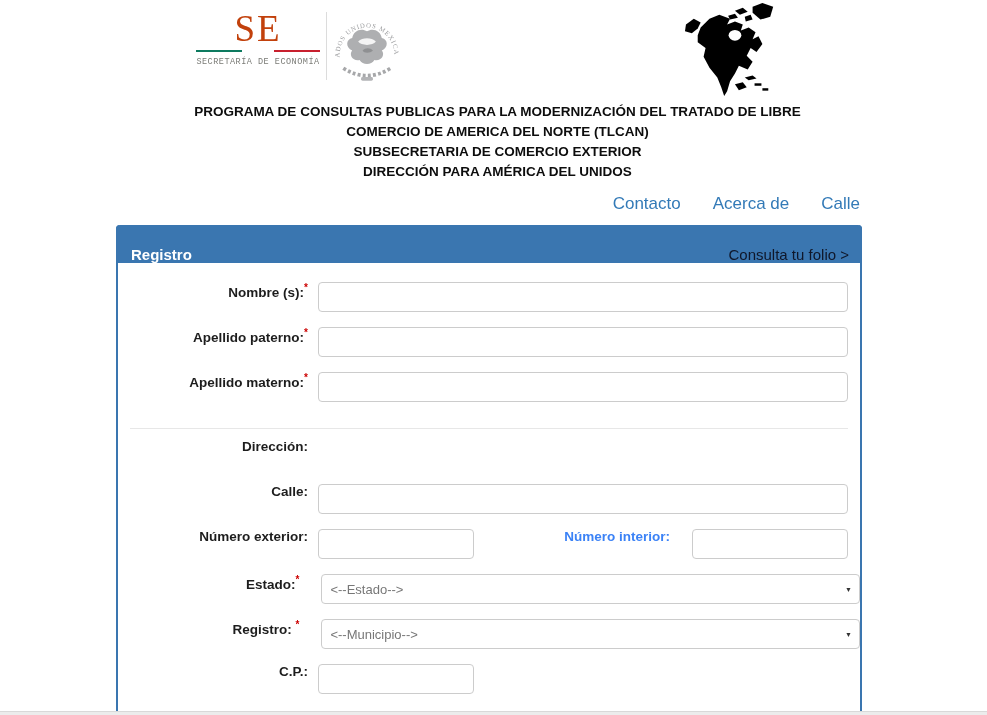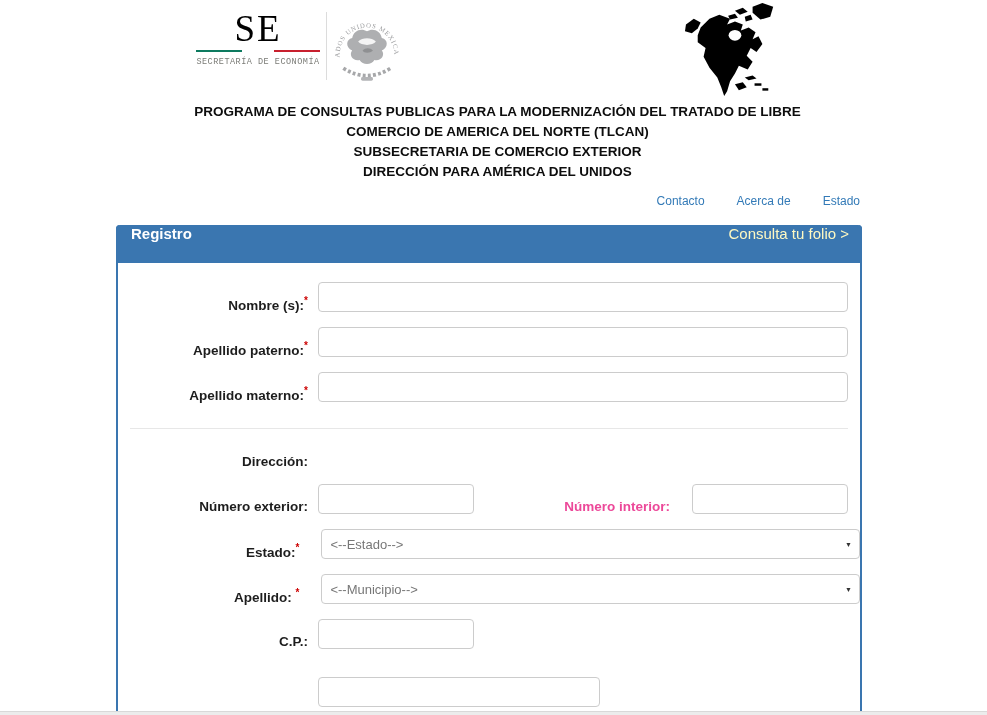--- a/index.html
+++ b/index.html
@@ -2,52 +2,52 @@
 <html><head>
 <meta charset="utf-8">
 <style>
   * { margin:0; padding:0; box-sizing:border-box; }
   html,body { background:#fff; }
   body { font-family:"Liberation Sans",sans-serif; }
   .page { position:relative; width:987px; height:715px; background:#fff; overflow:hidden; margin:0 auto; }
 
   
   .se-logo { position:absolute; left:196px; top:10px; width:124px; text-align:center; }
-  .se-monogram { font-family:"Liberation Serif","DejaVu Serif",serif; font-size:37px; line-height:1; color:#000000; letter-spacing:2px;text-align:center; }
+  .se-monogram { font-family:"Liberation Serif","DejaVu Serif",serif; font-size:37px; line-height:1; color:#c2410c; letter-spacing:2px;text-align:center; }
   .se-line { display:flex; height:2px; margin:3px 0 5px; }
   .se-line .seg-green { width:37%; background:#0d7a5f; }
   .se-line .seg-gap { width:26%; }
   .se-line .seg-red { width:37%; background:#c8202e; }
   .se-caption { font-family:Liberation Mono, monospace; font-size:8.5px; color:#7a7b76; letter-spacing:0.5px; white-space:nowrap; }
   .brand-divider { position:absolute; left:326px; top:12px; width:1px; height:68px; background:#dcdcdc; }
   .seal { position:absolute; left:330px; top:8px; width:74px; height:82px; }
   .na-map { position:absolute; left:684px; top:2px; width:98px; height:95px; }
 
   
   .title-block { position:absolute; top:102px; left:4px; width:100%; text-align:center;
                  font-weight:bold; font-size:13.5px; color:#0d0d0d; line-height:20px; }
 
   
   .nav-links { position:absolute; top:194px; left:0; width:860px; display:flex; justify-content:flex-end; gap:32px; }
-  .nav-links a { color:#337ab7; text-decoration:none; font-size:12px; }
+  .nav-links a { color:#337ab7; text-decoration:none; font-size:17px; }
 
   
   .panel { position:absolute; left:116px; top:225px; width:746px; height:500px;
            border:2px solid #3a76b0; border-top:none; border-radius:4px 4px 0 0; background:#fff; }
   .panel-heading { height:38px; margin:0 -2px; background:#3a76b0; border-radius:4px 4px 0 0;
-                   display:flex; align-items:flex-start; justify-content:space-between; padding:0 13px 0 15px; }
+                   display:flex; align-items:flex-end; justify-content:space-between; padding:0 13px 0 15px; }
   .panel-title { color:#fff; font-weight:bold; font-size:15px; }
-  .panel-link { color:#fef9c3; font-size:15px; text-decoration:none; }
+  .panel-link { color:#0f172a; font-size:15px; text-decoration:none; }
   .panel-body { padding-top:19px; }
 
   
-  .form-row { display:flex; align-items:flex-end; height:30px; margin-bottom:15px; }
+  .form-row { display:flex; align-items:flex-start; height:30px; margin-bottom:15px; }
   .lbl { width:200px; padding-right:10px; text-align:right; font-weight:bold; font-size:13.5px; color:#1d1d1d; white-space:pre; }
   .lbl sup { color:#c00; font-size:10px; font-weight:bold; }
-  .lbl2 { width:218px; padding-right:22px; text-align:right; font-weight:bold; font-size:13.5px; color:#ec4899; }
+  .lbl2 { width:218px; padding-right:22px; text-align:right; font-weight:bold; font-size:13.5px; color:#3b82f6; }
   .ctl { height:30px; border:1px solid #ccc; border-radius:4px; font-size:13px; padding:0 8px;
          font-family:"Liberation Sans",sans-serif; color:#333; background:#fff; outline:none; }
   .ctl.full { width:530px; }
   .ctl.small { width:156px; }
   .ctl.partial { width:282px; }
   .select-wrap { position:relative; width:564px;margin-left:12px; }
   .select-wrap select { width:100%; height:30px; border:1px solid #ccc; border-radius:4px; padding:0 8px;
                         font-size:13px; color:#777; background:#fff; appearance:none; -webkit-appearance:none; -moz-appearance:none;
                         font-family:"Liberation Sans",sans-serif; outline:none; }
   .select-wrap::after { content:"▼"; position:absolute; right:8px; top:50%; transform:translateY(-50%);
@@ -104,21 +104,21 @@
   <div class="title-block">
     <div>PROGRAMA DE CONSULTAS PUBLICAS PARA LA MODERNIZACIÓN DEL TRATADO DE LIBRE</div>
     <div>COMERCIO DE AMERICA DEL NORTE (TLCAN)</div>
     <div>SUBSECRETARIA DE COMERCIO EXTERIOR</div>
     <div>DIRECCIÓN PARA AMÉRICA DEL UNIDOS</div>
   </div>
 
   <div class="nav-links">
     <a href="#">Contacto</a>
     <a href="#">Acerca de</a>
-    <a href="#">Estado</a>
+    <a href="#">Calle</a>
   </div>
 
   <div class="panel">
     <div class="panel-heading">
       <span class="panel-title">Registro</span>
       <a class="panel-link" href="#">Consulta tu folio &gt;</a>
     </div>
 
     <div class="panel-body">
 
@@ -136,39 +136,43 @@
         <div class="lbl"><span>Apellido materno:</span><sup>*</sup></div>
         <input type="text" class="ctl full" style="">
       </div>
 
       <hr class="hr-divider">
 
       <div class="form-row">
         <div class="lbl"><span>Dirección:</span></div>
       </div>
 
+      <div class="form-row">
+        <div class="lbl"><span>Calle:</span></div>
+        <input type="text" class="ctl full" style="">
+      </div>
 
       <div class="form-row">
         <div class="lbl"><span>Número exterior:</span></div>
         <input type="text" class="ctl small" style="">
         <div class="lbl2"><span>Número interior:</span></div>
         <input type="text" class="ctl small" style="">
       </div>
 
       <div class="form-row">
         <div class="lbl"><span>Estado:</span><sup>*</sup></div>
         <div class="select-wrap">
           <select>
             <option>&lt;--Estado--&gt;</option>
           </select>
         </div>
       </div>
 
       <div class="form-row">
-        <div class="lbl"><span>Apellido: </span><sup>*</sup></div>
+        <div class="lbl"><span>Registro: </span><sup>*</sup></div>
         <div class="select-wrap">
           <select>
             <option>&lt;--Municipio--&gt;</option>
           </select>
         </div>
       </div>
 
       <div class="form-row" style="margin-bottom:28px;">
         <div class="lbl"><span>C.P.:</span></div>
         <input type="text" class="ctl small" style="">

